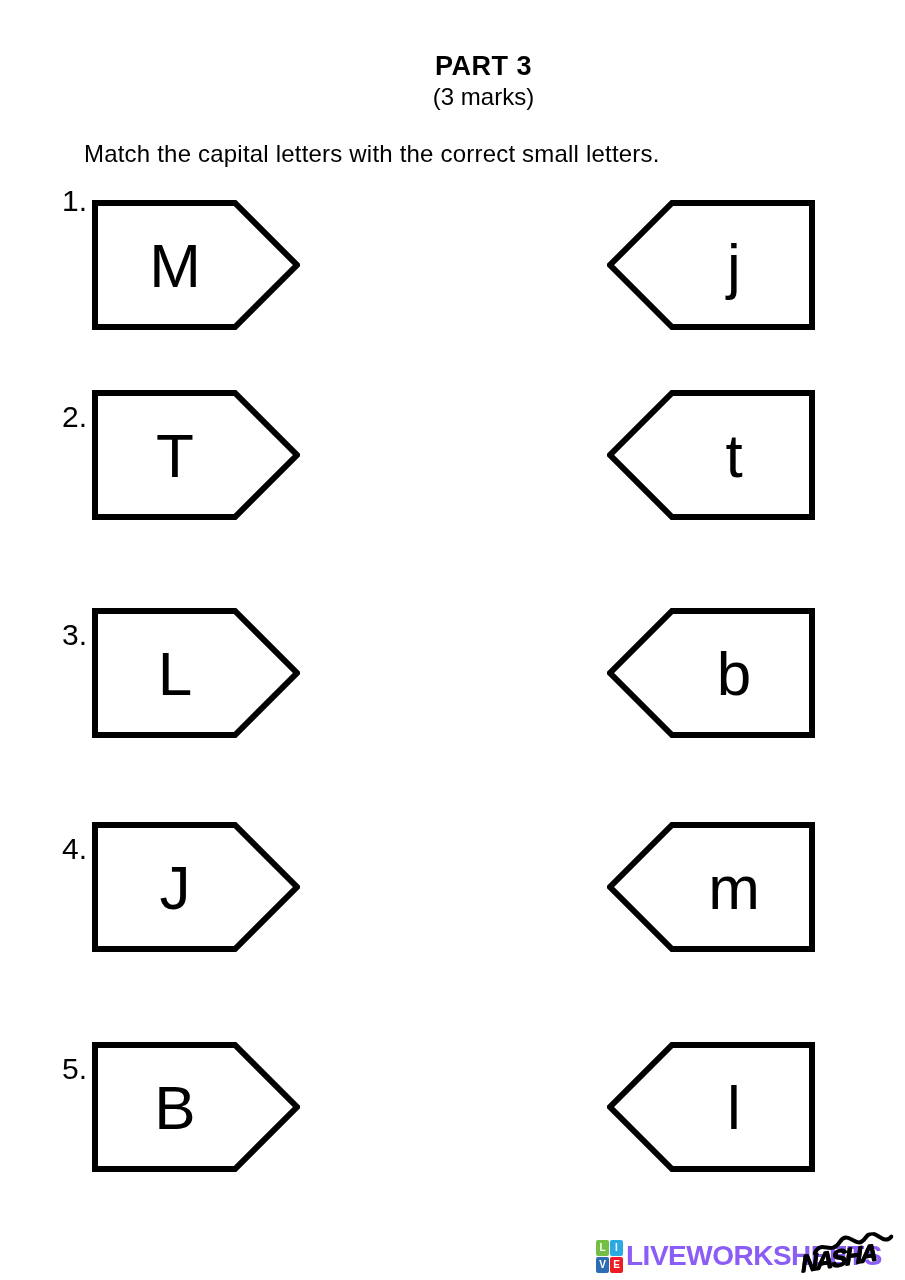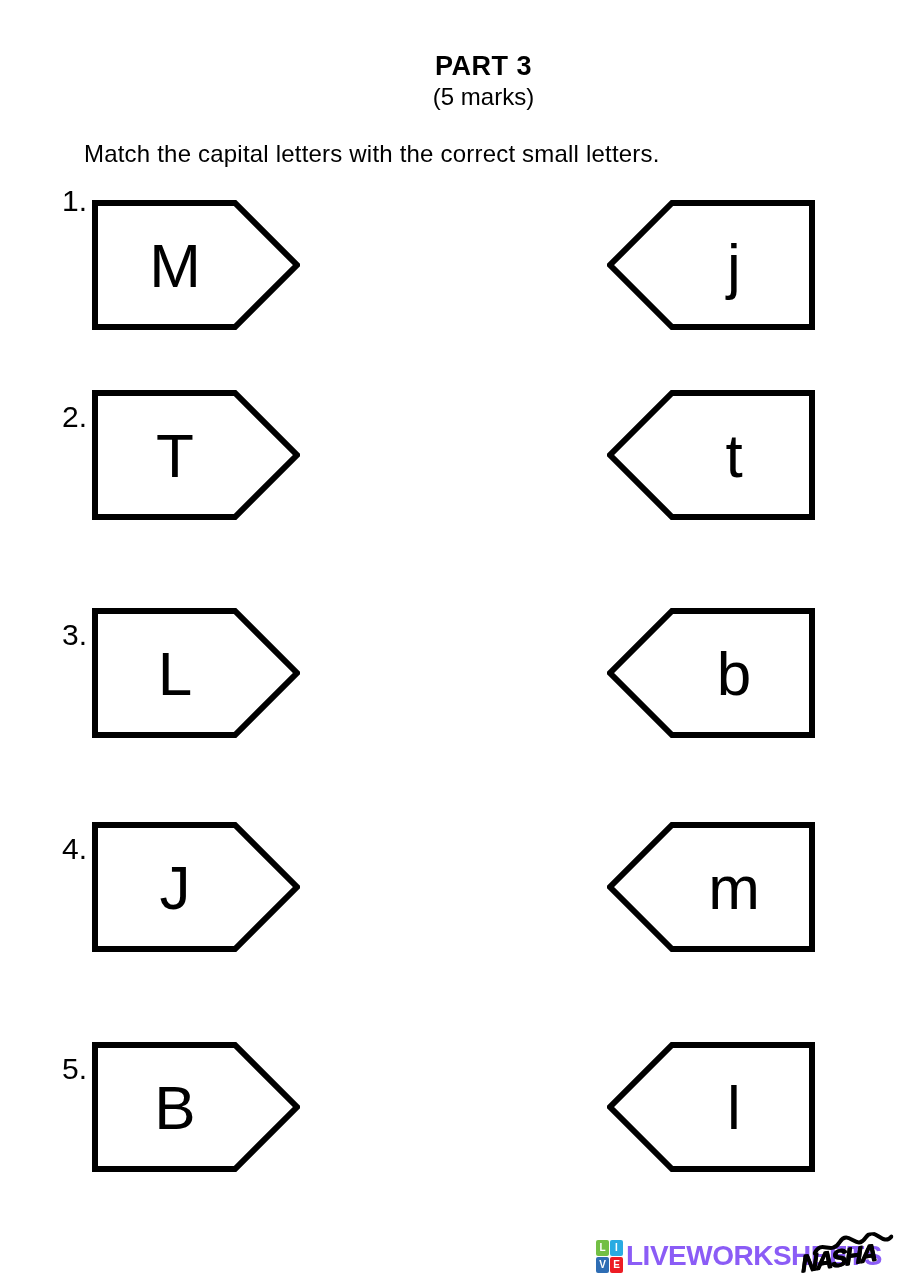--- a/index.html
+++ b/index.html
@@ -66,21 +66,21 @@
   }
   .scribble { position:absolute; left:812px; top:1234px; z-index:5; transform:rotate(-5deg); }
 </style>
 </head>
 <body>
 
 <div class="page">
 
   <div class="header">
     <div class="title">PART 3</div>
-    <div class="subtitle">(5 marks)</div>
+    <div class="subtitle">(3 marks)</div>
   </div>
 
   <div class="instruction">Match the capital letters with the correct small letters.</div>
 
   <div class="rows" id="rows">
   <div class="row">
     <span class="num">1.</span>
 
     <div class="shape left">
       <svg viewBox="0 0 208 130">

